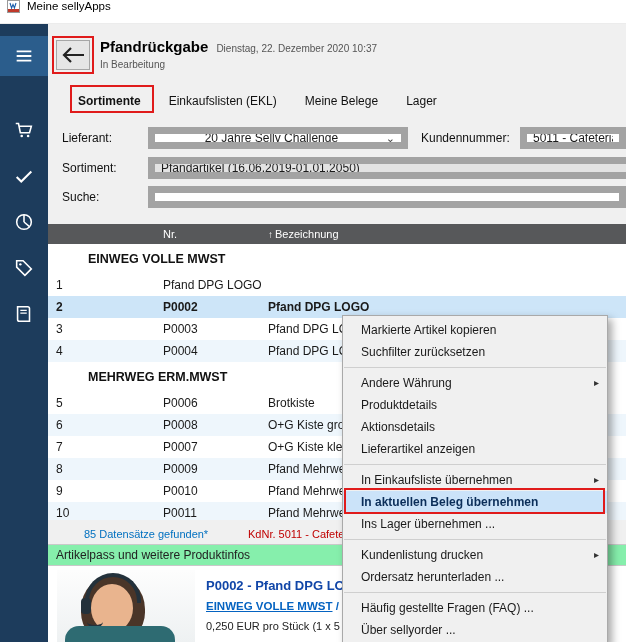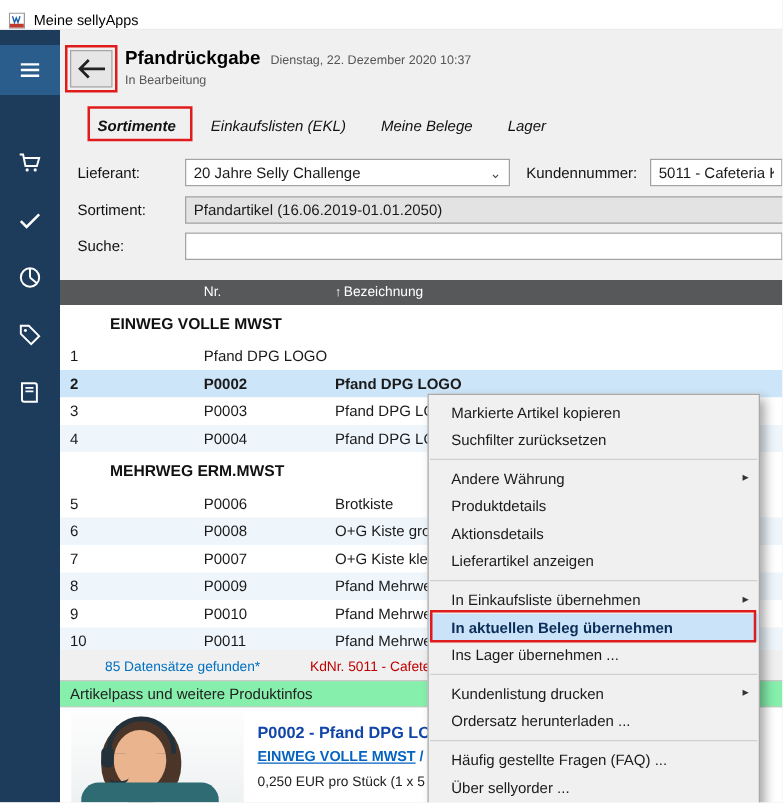--- a/index.html
+++ b/index.html
@@ -2,21 +2,21 @@
 <html><head>
 <meta charset="utf-8">
 <style>
   * { margin:0; padding:0; box-sizing:border-box; }
   html,body { width:626px; height:642px; }
   body { font-family:"Liberation Sans","DejaVu Sans",sans-serif; font-size:12px; color:#1a1a1a; }
   .page { position:relative; width:626px; height:642px; background:#f0f0f0; overflow:hidden; }
 
   
   .titlebar { position:absolute; left:0; top:0; width:626px; height:24px; background:#ffffff;
-              display:flex; align-items:flex-end; gap:7px; padding-left:7px; border-bottom:1px solid #ececec; }
+              display:flex; align-items:flex-start; gap:7px; padding-left:7px; border-bottom:1px solid #ececec; }
   .app-title { font-size:11.5px; color:#000; }
 
   
   .sidebar { position:absolute; left:0; top:24px; width:48px; height:618px; background:#1d3c5c; }
   .hamburger { position:absolute; left:0; top:12px; width:48px; height:40px; background:#2b5d8c;
                display:flex; align-items:center; justify-content:center; cursor:pointer; }
   .side-icon { position:absolute; left:0; width:48px; height:40px; display:flex; align-items:center; justify-content:center; cursor:pointer; }
   .side-icon.cart  { top:86px; }
   .side-icon.check { top:132px; }
   .side-icon.pie   { top:178px; }
@@ -26,31 +26,31 @@
   
   .back-btn { position:absolute; left:56px; top:40px; width:34px; height:30px; background:#e6e6e6;
               border:1px solid #a6a6a6; display:flex; align-items:center; justify-content:center; cursor:pointer; }
   .header-line { position:absolute; left:100px; top:38px; display:flex; align-items:baseline; gap:8px; white-space:nowrap; }
   .page-title { font-size:15px; font-weight:bold; color:#000; }
   .page-datetime { font-size:10px; color:#555; }
   .page-status { position:absolute; left:100px; top:59px; font-size:10px; color:#555; }
 
   
   .tab-bar { position:absolute; left:78px; top:90px; display:flex; gap:28px; align-items:center; height:22px; }
-  .tab { font-size:12px; color:#111; cursor:pointer; white-space:nowrap;font-style:italic; }
+  .tab { font-size:12px; color:#111; cursor:pointer; white-space:nowrap; }
   .tab.active { font-weight:bold; }
 
   
   .flabel { position:absolute; font-size:12px; color:#111; }
   .lbl-lieferant { left:62px; top:131px; }
   .lbl-kundennummer { left:421px; top:131px; }
   .lbl-sortiment { left:62px; top:161px; }
   .lbl-suche { left:62px; top:190px; }
-  .select, .field, .input { position:absolute; height:22px; border:1px solid #a3a3a3; background:#fff;
-        display:flex; align-items:center; padding:0 6px; overflow:hidden; white-space:nowrap; }
+  .select, .field, .input { position:absolute; height:22px; border:7px solid #a3a3a3; background:#fff;
+        display:flex; align-items:center; padding:0 6px; overflow:hidden; white-space:nowrap;text-align:center; }
   .sel-lieferant { left:148px; top:127px; width:260px; cursor:pointer; }
   .sel-kundennummer { left:520px; top:127px; width:106px; cursor:pointer; }
   .field-sortiment { left:148px; top:157px; width:561px; background:#e3e3e3; }
   .input-suche { left:148px; top:186px; width:478px; cursor:text; }
   .select .sel-text { flex:1; overflow:hidden; white-space:nowrap; }
   .chev { color:#444; font-size:11px; margin-left:4px; }
 
   
   .tableArea { position:absolute; left:48px; top:224px; width:578px; height:296px; background:#fff; overflow:hidden; }
   .thead { display:flex; height:20px; background:#57585a; color:#fff; font-size:11px; align-items:center; }

